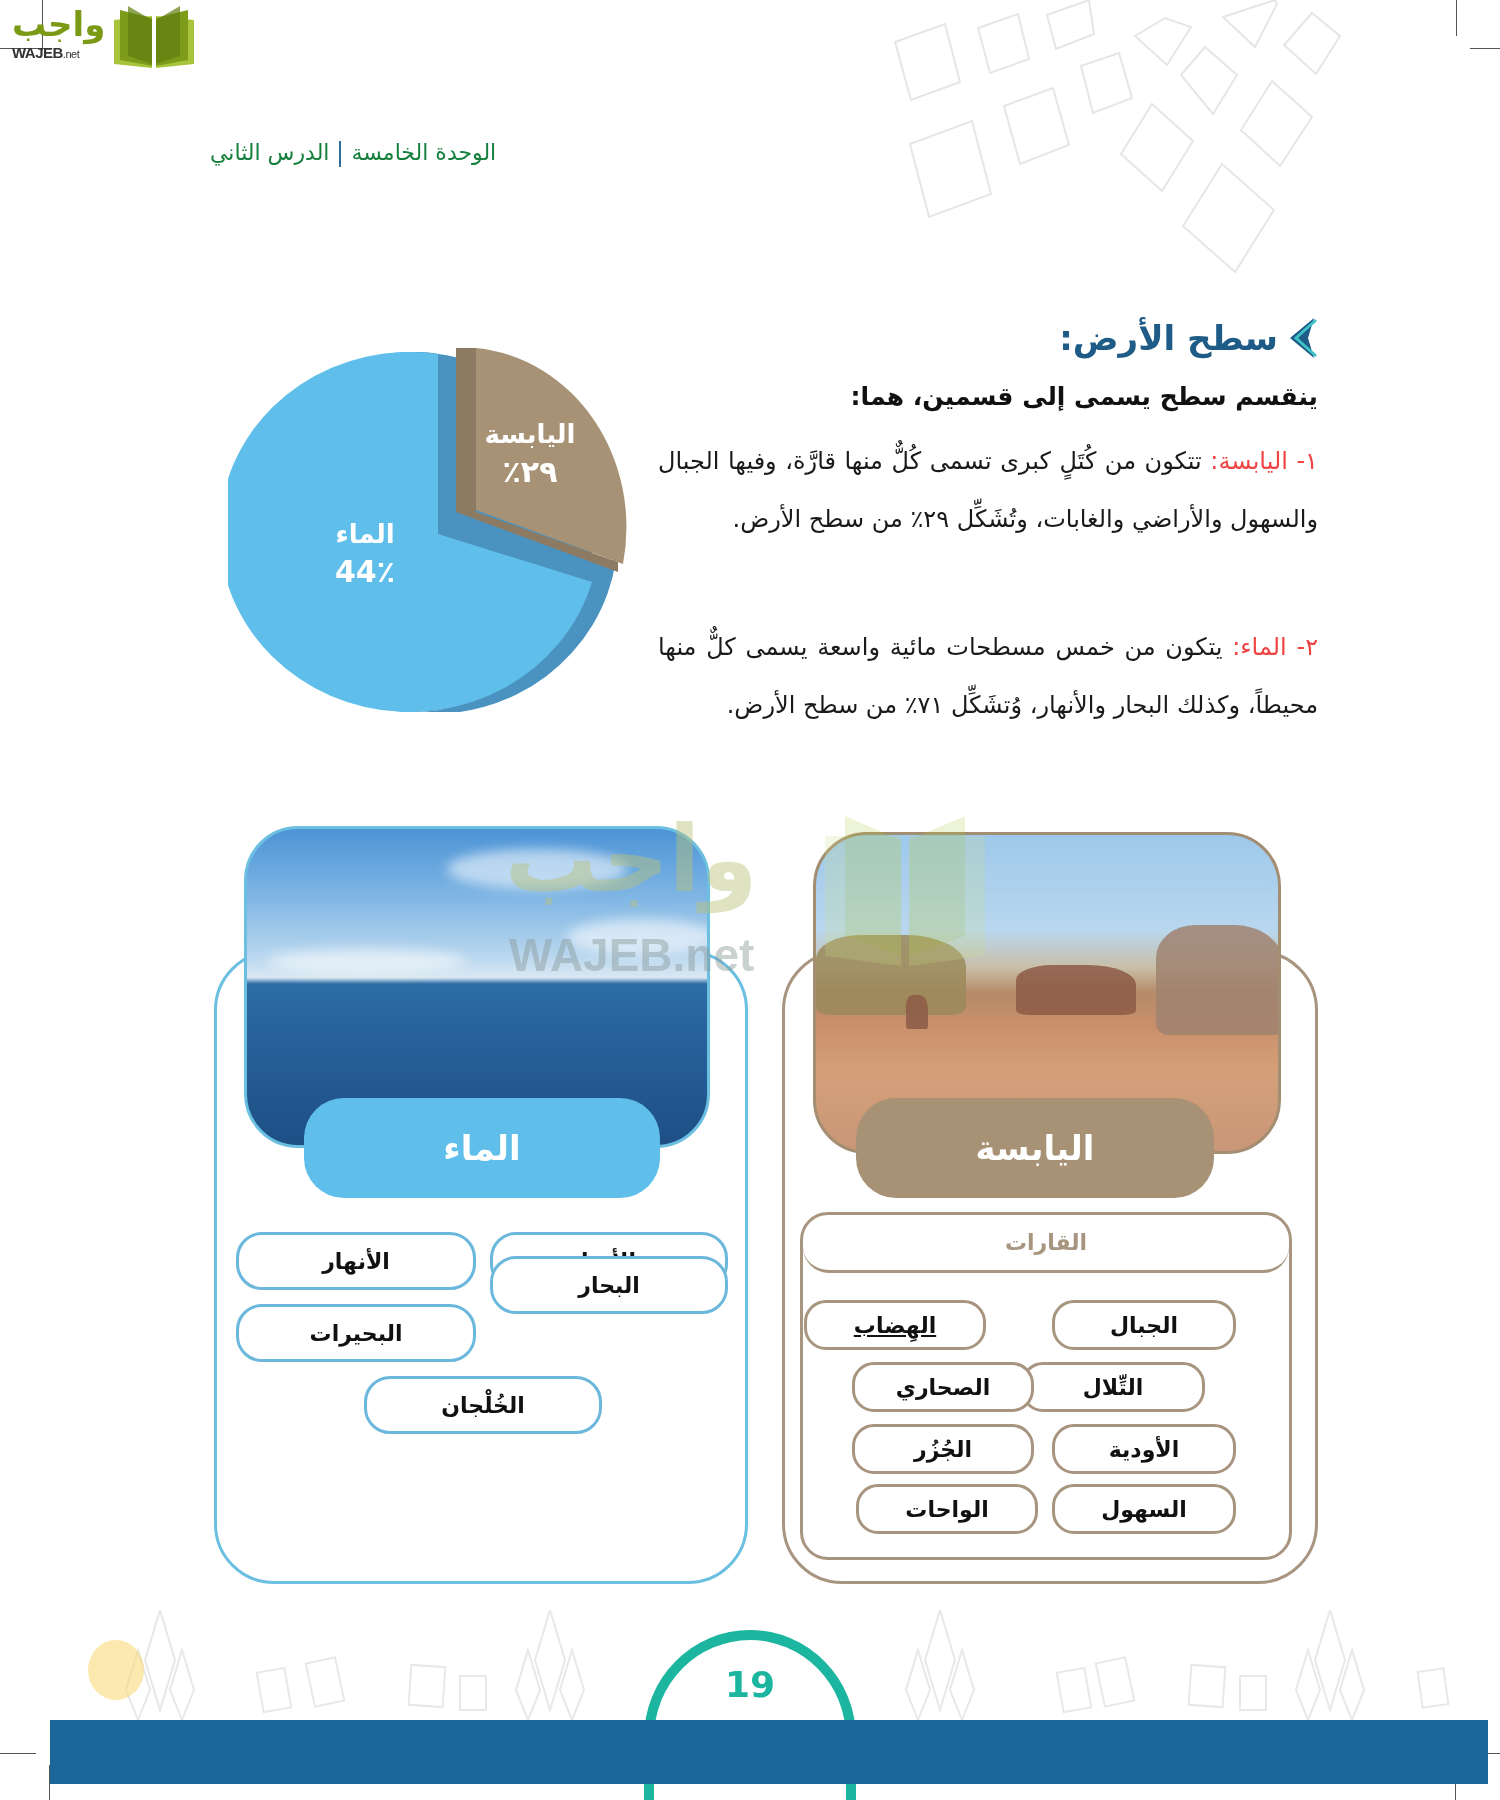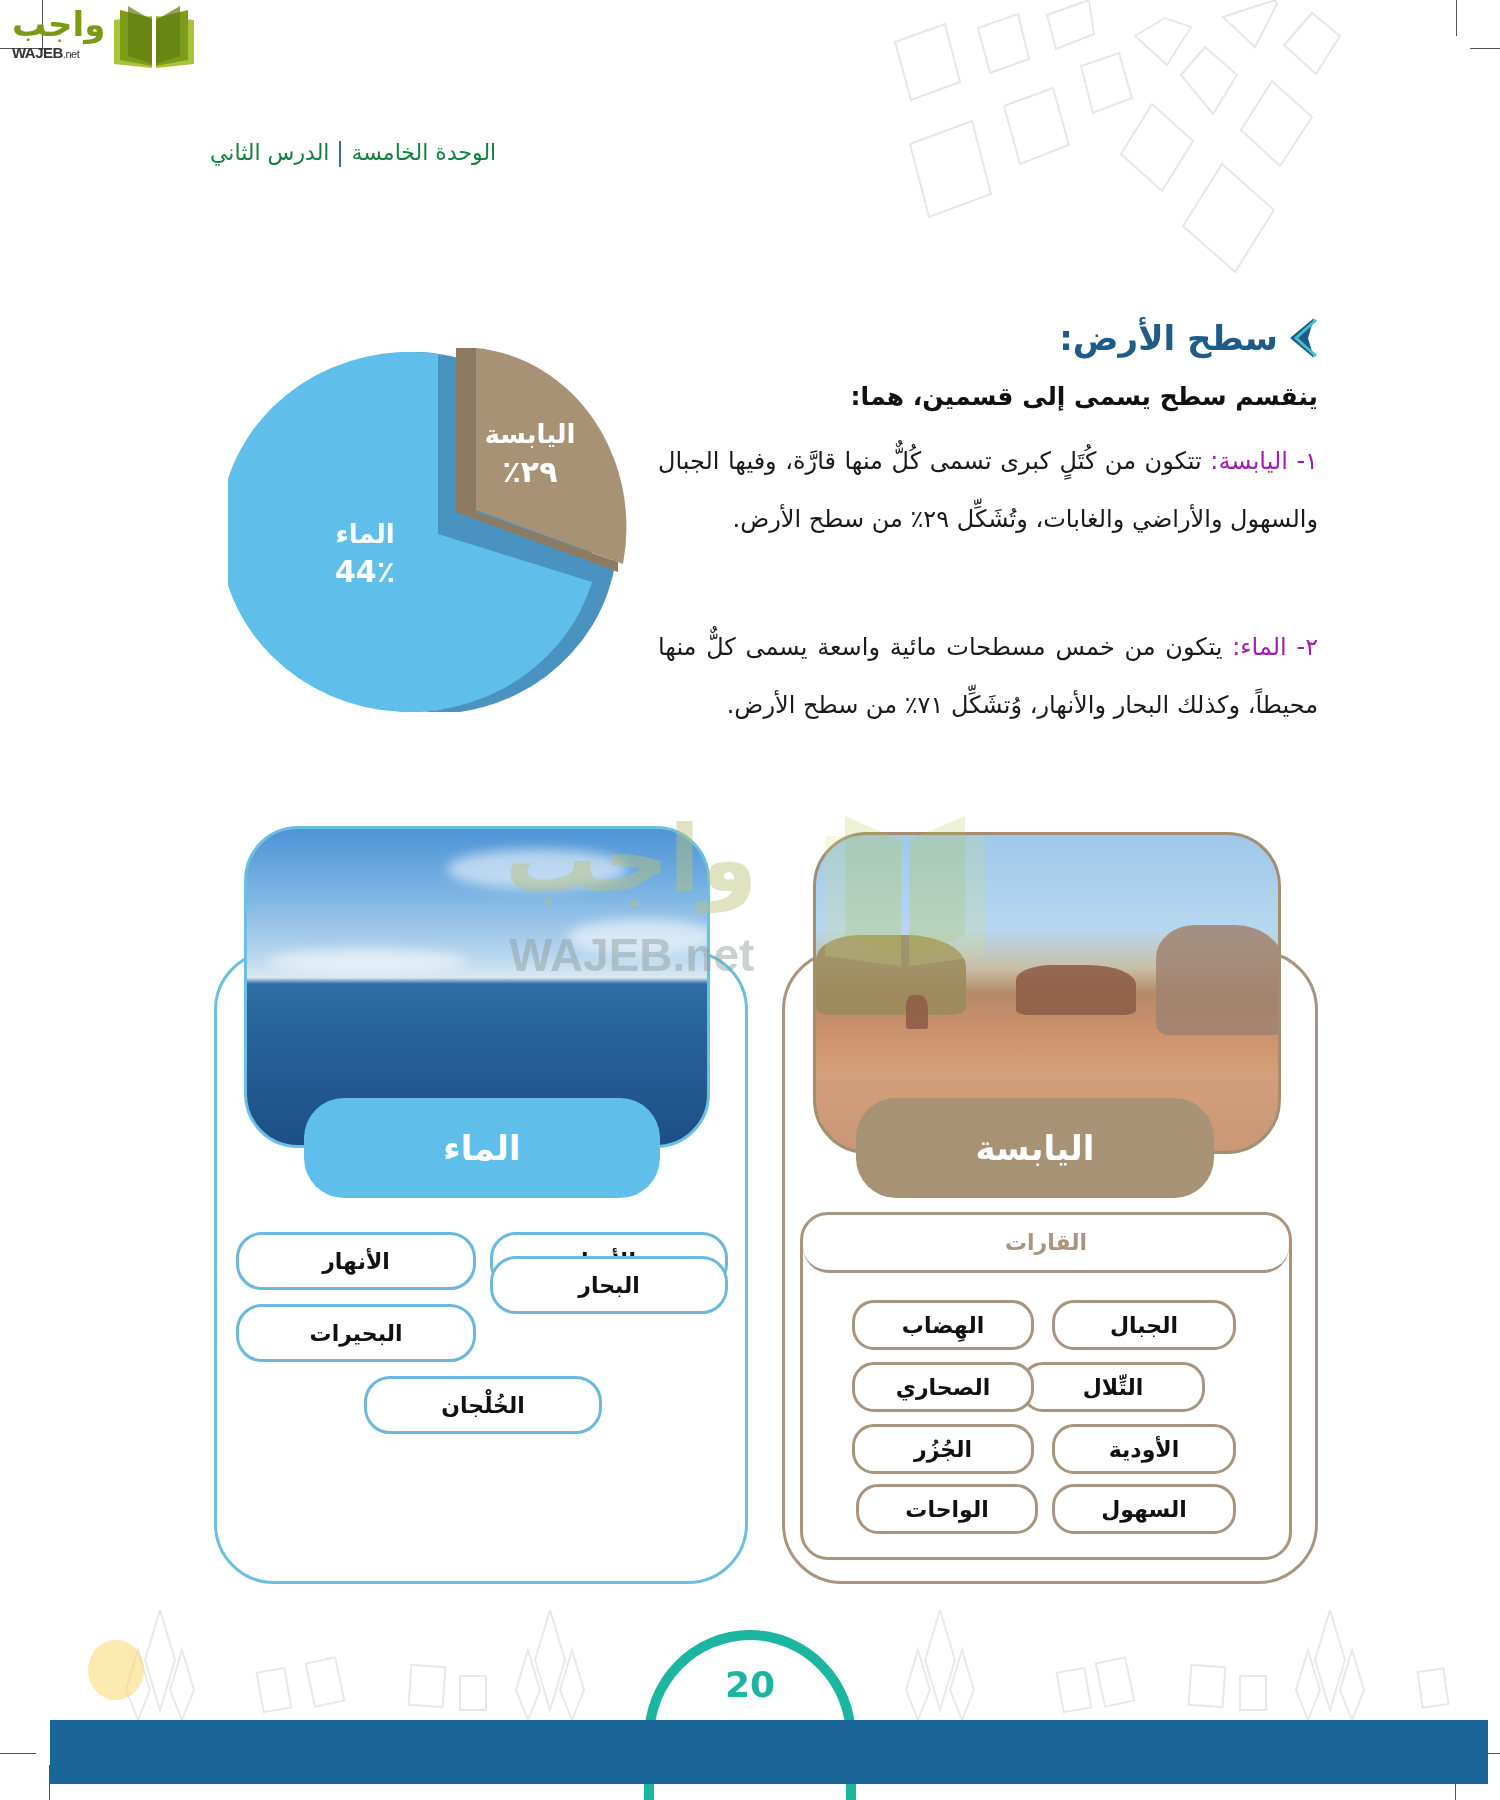--- a/index.html
+++ b/index.html
@@ -24,21 +24,21 @@
   .deco { position: absolute; left: 880px; top: 0; width: 620px; height: 280px; }
 
   
   .section-heading { position: absolute; right: 182px; top: 316px; direction: rtl; display: flex; align-items: center; gap: 8px; }
   .section-heading .chev { width: 32px; height: 44px; }
   .section-heading .title { font-size: 34px; font-weight: bold; color: #1e5b86; white-space: nowrap; }
 
   .intro { position: absolute; right: 182px; top: 382px; direction: rtl; font-size: 25px; font-weight: bold; color: #111; white-space: nowrap; }
 
   .para { position: absolute; right: 182px; width: 660px; direction: rtl; text-align: justify; text-align-last: right; font-size: 24px; line-height: 58px; color: #1a1a1a; }
-  .para .lead { color: #a21caf; }
+  .para .lead { color: #ef4444; }
   .para-1 { top: 432px; }
   .para-2 { top: 618px; }
 
   
   .pie { position: absolute; left: 228px; top: 342px; width: 400px; height: 370px; }
   .pie-label { position: absolute; color: #ffffff; font-weight: bold; text-align: center; direction: rtl; line-height: 1.3; }
   .pie-label .nm { font-size: 26px; display: block; }
   .pie-label .pc { font-size: 30px; display: block; }
   .pie-label-land { left: 465px; top: 418px; width: 130px; }
   .pie-label-water { left: 300px; top: 518px; width: 130px; }
@@ -181,21 +181,21 @@
   <div class="rock" style="left:340px;top:90px;width:130px;height:110px;background:#a08270;"></div>
   <div class="rock" style="left:200px;top:130px;width:120px;height:50px;"></div>
   <div class="rock" style="left:90px;top:160px;width:22px;height:34px;"></div>
 </div>
 <div class="label-pill label-land">اليابسة</div>
 
 <div class="continents">
   <div class="continents-head">القارات</div>
 </div>
 <div class="chip chip-land" style="left:1052px;top:1300px;width:184px;">الجبال</div>
-<div class="chip chip-land" style="left:852px;top:1300px;width:182px;">الهِضاب</div>
+<div class="chip chip-land" style="left:804px;top:1300px;width:182px;text-decoration:underline;">الهِضاب</div>
 <div class="chip chip-land" style="left:1021px;top:1362px;width:184px;">التِّلال</div>
 <div class="chip chip-land" style="left:852px;top:1362px;width:182px;">الصحاري</div>
 <div class="chip chip-land" style="left:1052px;top:1424px;width:184px;">الأودية</div>
 <div class="chip chip-land" style="left:852px;top:1424px;width:182px;">الجُزُر</div>
 <div class="chip chip-land" style="left:1052px;top:1484px;width:184px;">السهول</div>
 <div class="chip chip-land" style="left:856px;top:1484px;width:182px;">الواحات</div>
 
 <div class="wm">
   <span class="wm-ar">واجب</span>
   <span class="wm-en">WAJEB.net</span>
@@ -227,14 +227,14 @@
       <rect x="400" y="66" width="26" height="34"></rect>
     <rect x="1000" y="60" width="28" height="40" transform="rotate(-10 1014 80)"></rect>
       <rect x="1040" y="50" width="30" height="44" transform="rotate(-12 1055 72)"></rect>
     <rect x="1130" y="56" width="34" height="40" transform="rotate(4 1147 76)"></rect>
       <rect x="1180" y="66" width="26" height="34"></rect>
     <rect x="1360" y="60" width="26" height="36" transform="rotate(-8 1373 78)"></rect>
   </g>
 </svg>
 <div class="side-badge"></div>
 <div class="page-arc"></div>
-<div class="page-num">20</div>
+<div class="page-num">19</div>
 <div class="footer-bar"></div>
 
 </body></html>

